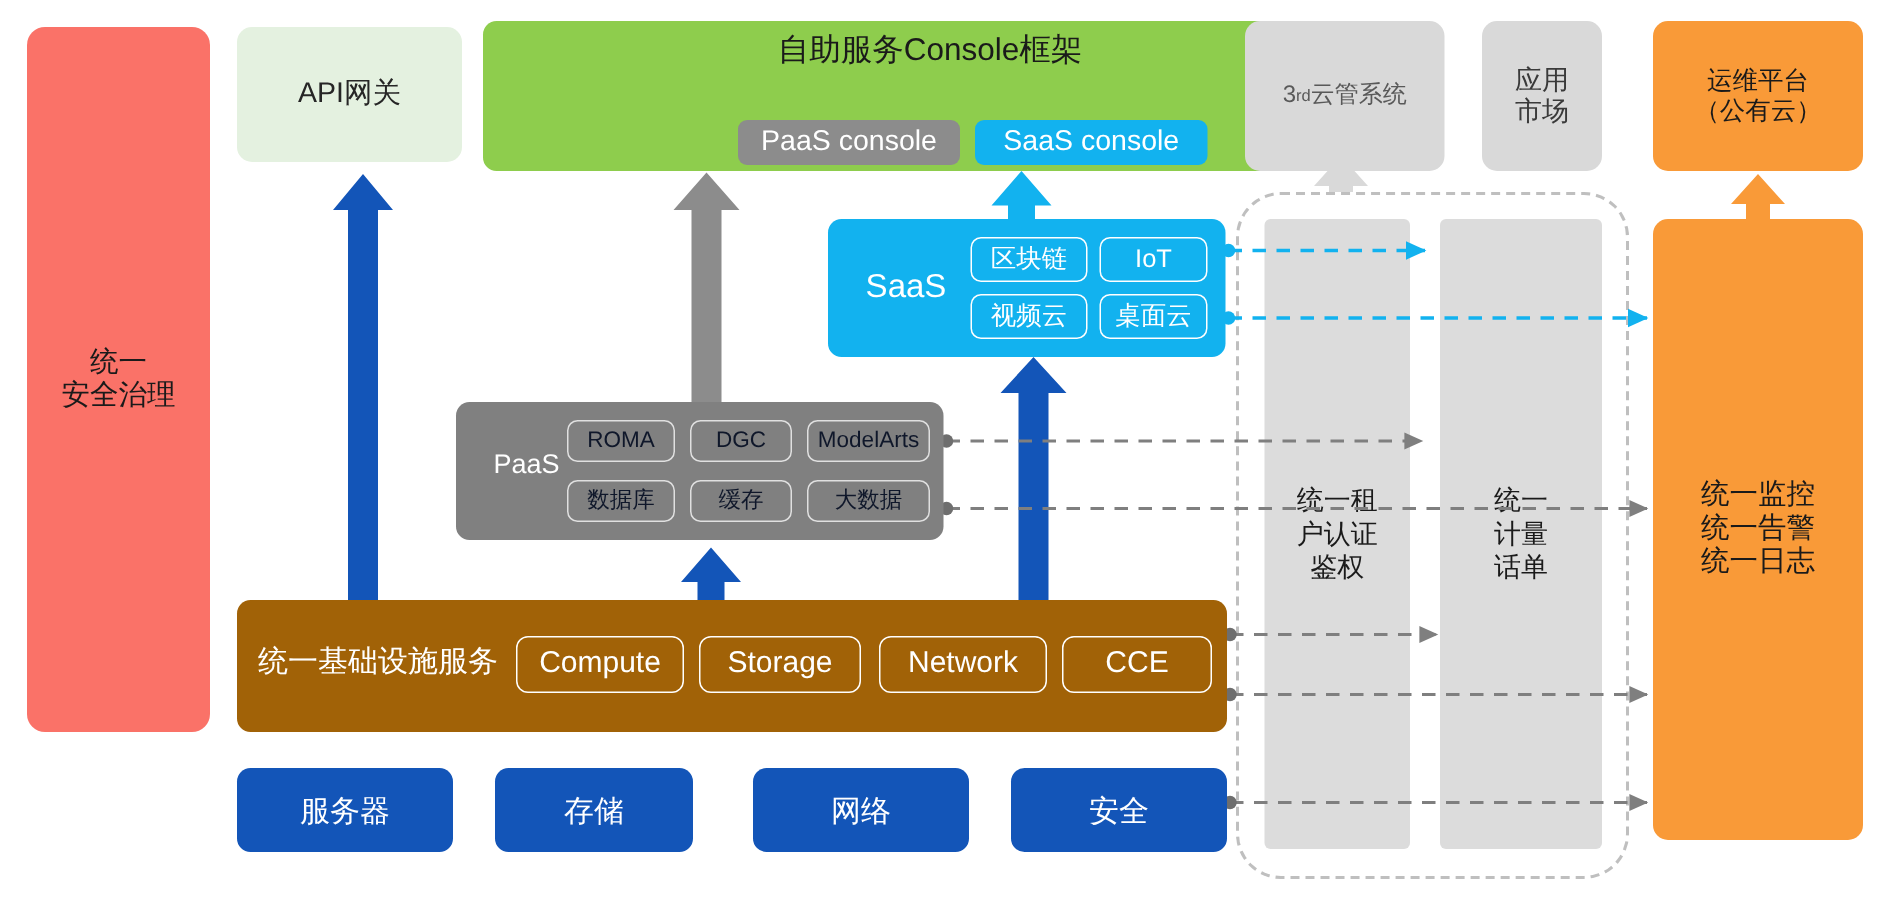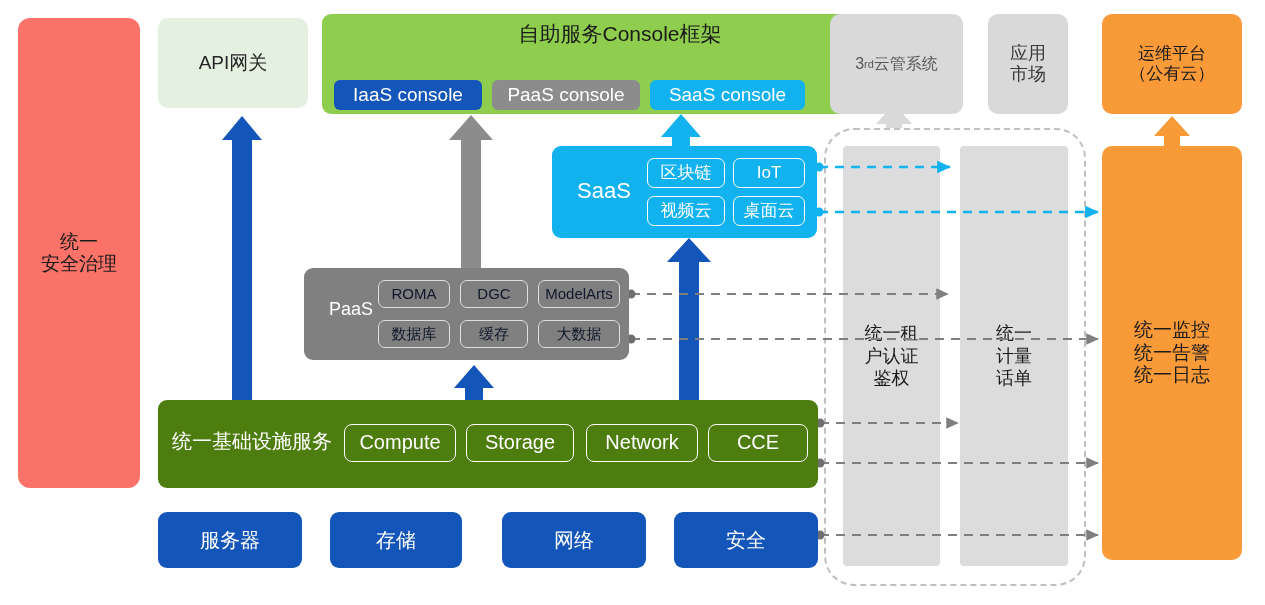--- a/index.html
+++ b/index.html
@@ -132,21 +132,21 @@
   #paas-i0 { left: 74px;  top: 12px; width: 72px; }
   #paas-i1 { left: 156px; top: 12px; width: 68px; }
   #paas-i2 { left: 234px; top: 12px; width: 82px; }
   #paas-i3 { left: 74px;  top: 52px; width: 72px; }
   #paas-i4 { left: 156px; top: 52px; width: 68px; }
   #paas-i5 { left: 234px; top: 52px; width: 82px; }
 
   
   #infra {
     left: 158px; top: 400px; width: 660px; height: 88px;
-    background: #4d7c0f; border-radius: 9px; display: block;
+    background: #a16207; border-radius: 9px; display: block;
   }
   #infra .blk-label {
     position: absolute; left: 14px; top: 30px;
     color: #ffffff; font-size: 20px;
   }
   .infra-item {
     position: absolute; top: 24px; height: 38px;
     display: flex; align-items: center; justify-content: center;
     border: 1.6px solid #ffffff; border-radius: 8px;
     color: #ffffff; font-size: 20px; box-sizing: border-box;
@@ -279,21 +279,20 @@
     <circle cx="820" cy="535" r="4.5" fill="#6e6e6e"></circle>
   </svg>
 
   <div class="box" id="sec-gov">统一
 安全治理</div>
 
   <div class="box" id="api-gw">API网关</div>
 
   <div class="box" id="console-frame">
     <div class="fw-title">自助服务Console框架</div>
-    <div class="console-pill" id="pill-iaas">IaaS console</div>
     <div class="console-pill" id="pill-paas">PaaS console</div>
     <div class="console-pill" id="pill-saas">SaaS console</div>
   </div>
 
   <div class="box" id="third-cloud">
     <span>3</span><sup>rd</sup><span>云管系统</span>
   </div>
 
   <div class="box" id="app-market">应用
 市场</div>

